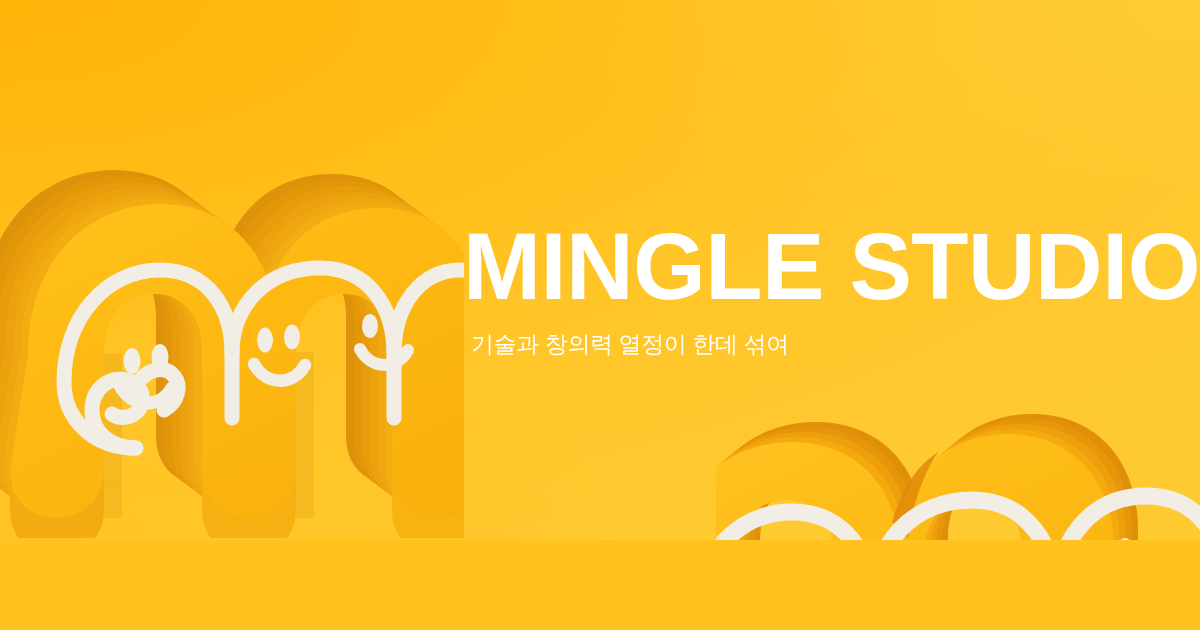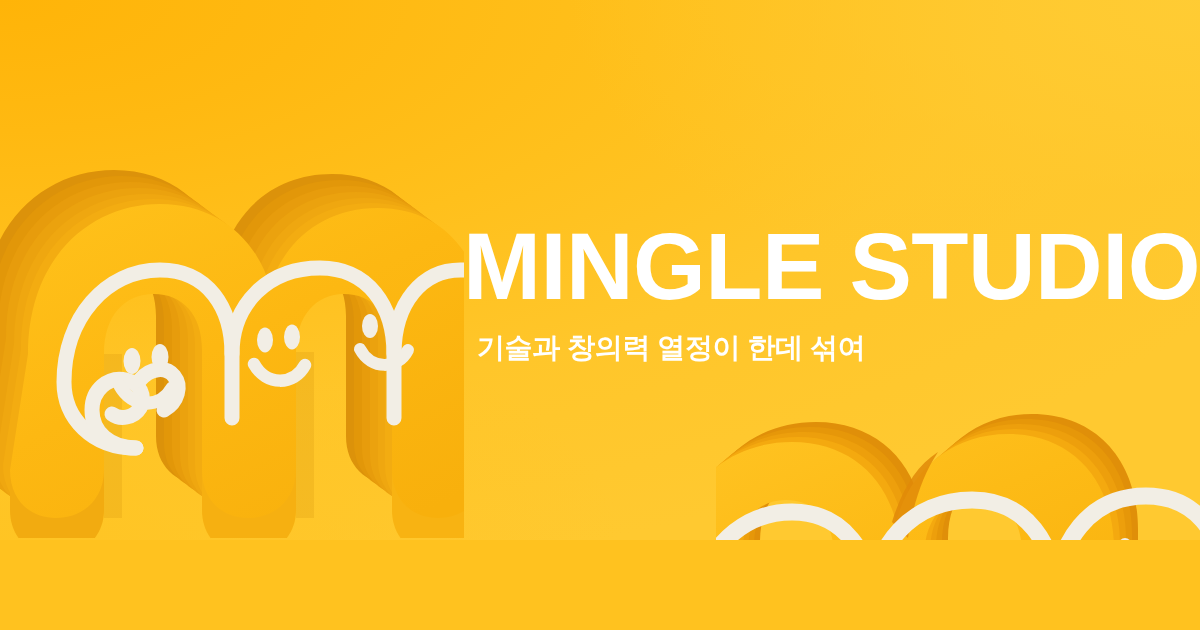--- a/index.html
+++ b/index.html
@@ -75,25 +75,25 @@
     color: #FFFFFF;
     font-size: 95px;
     line-height: 0.94;
     font-weight: 700;
     letter-spacing: -0.5px;
     white-space: nowrap;
     transform: scaleX(0.985);
     transform-origin: left center;
   }
   .subline {
-    margin: 14px;
+    margin: 8px;
     color: #FFFFFF;
-    font-size: 28px;
+    font-size: 23px;
     line-height: 1.52;
-    font-weight: 700;
+    font-weight: 400;
     letter-spacing: -0.4px;
     white-space: nowrap;
   }
   .sub-wrap {
     margin-top: 16px;
   }
 </style>
 </head>
 <body>
 

